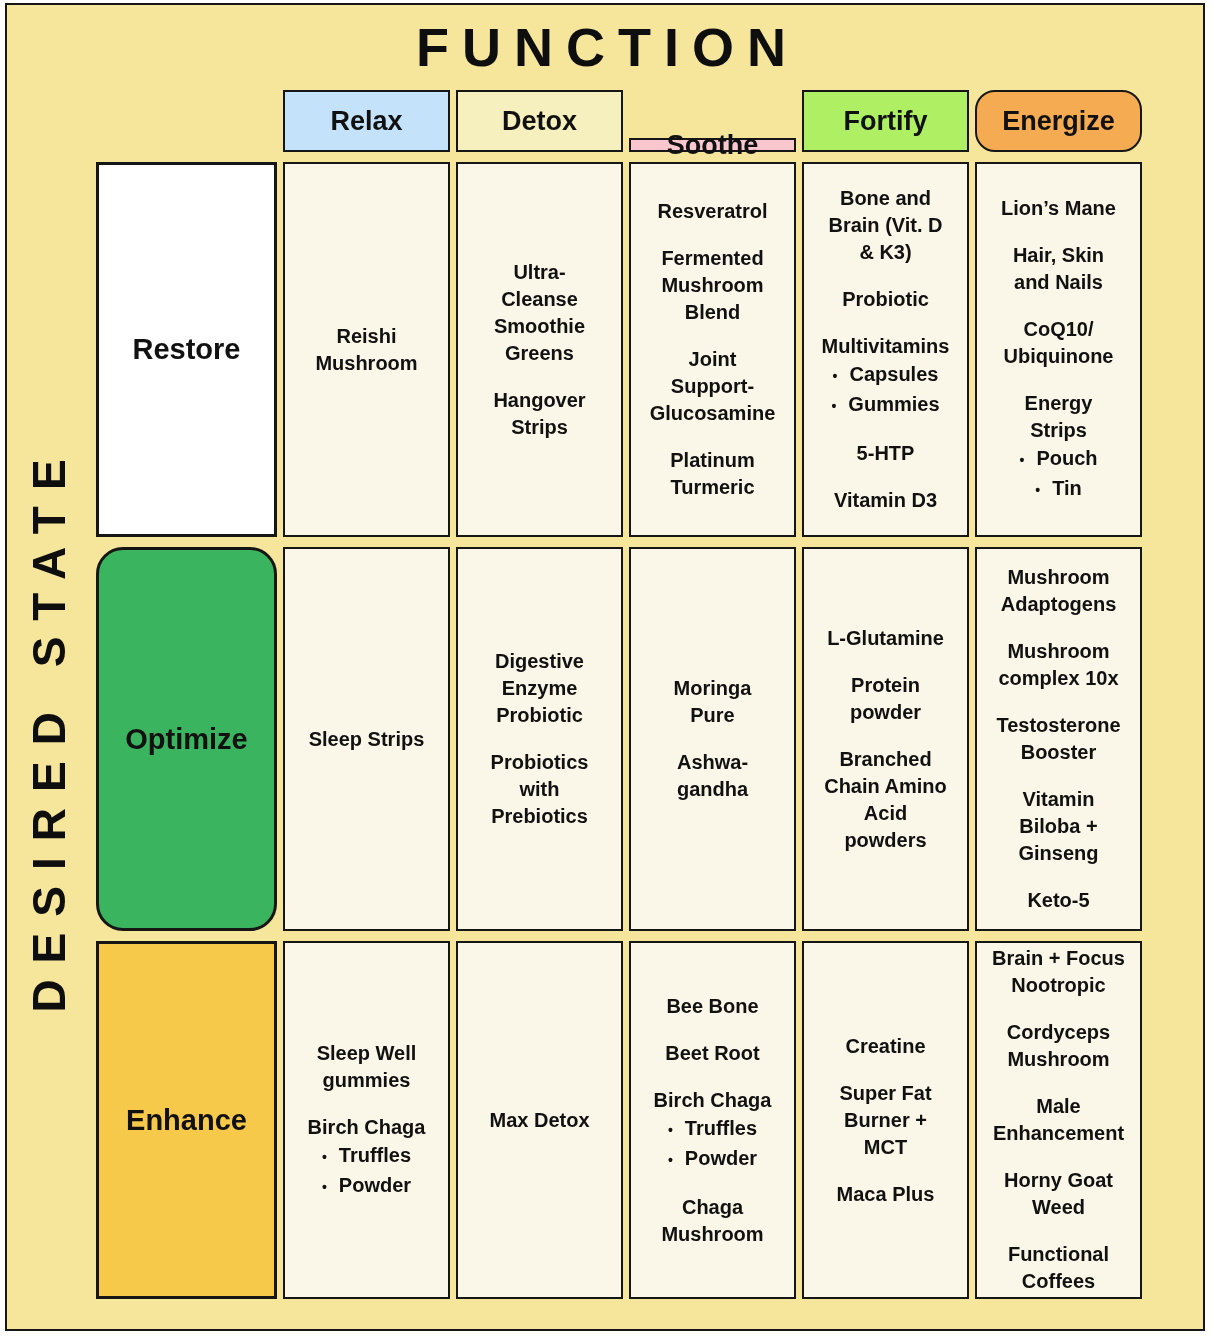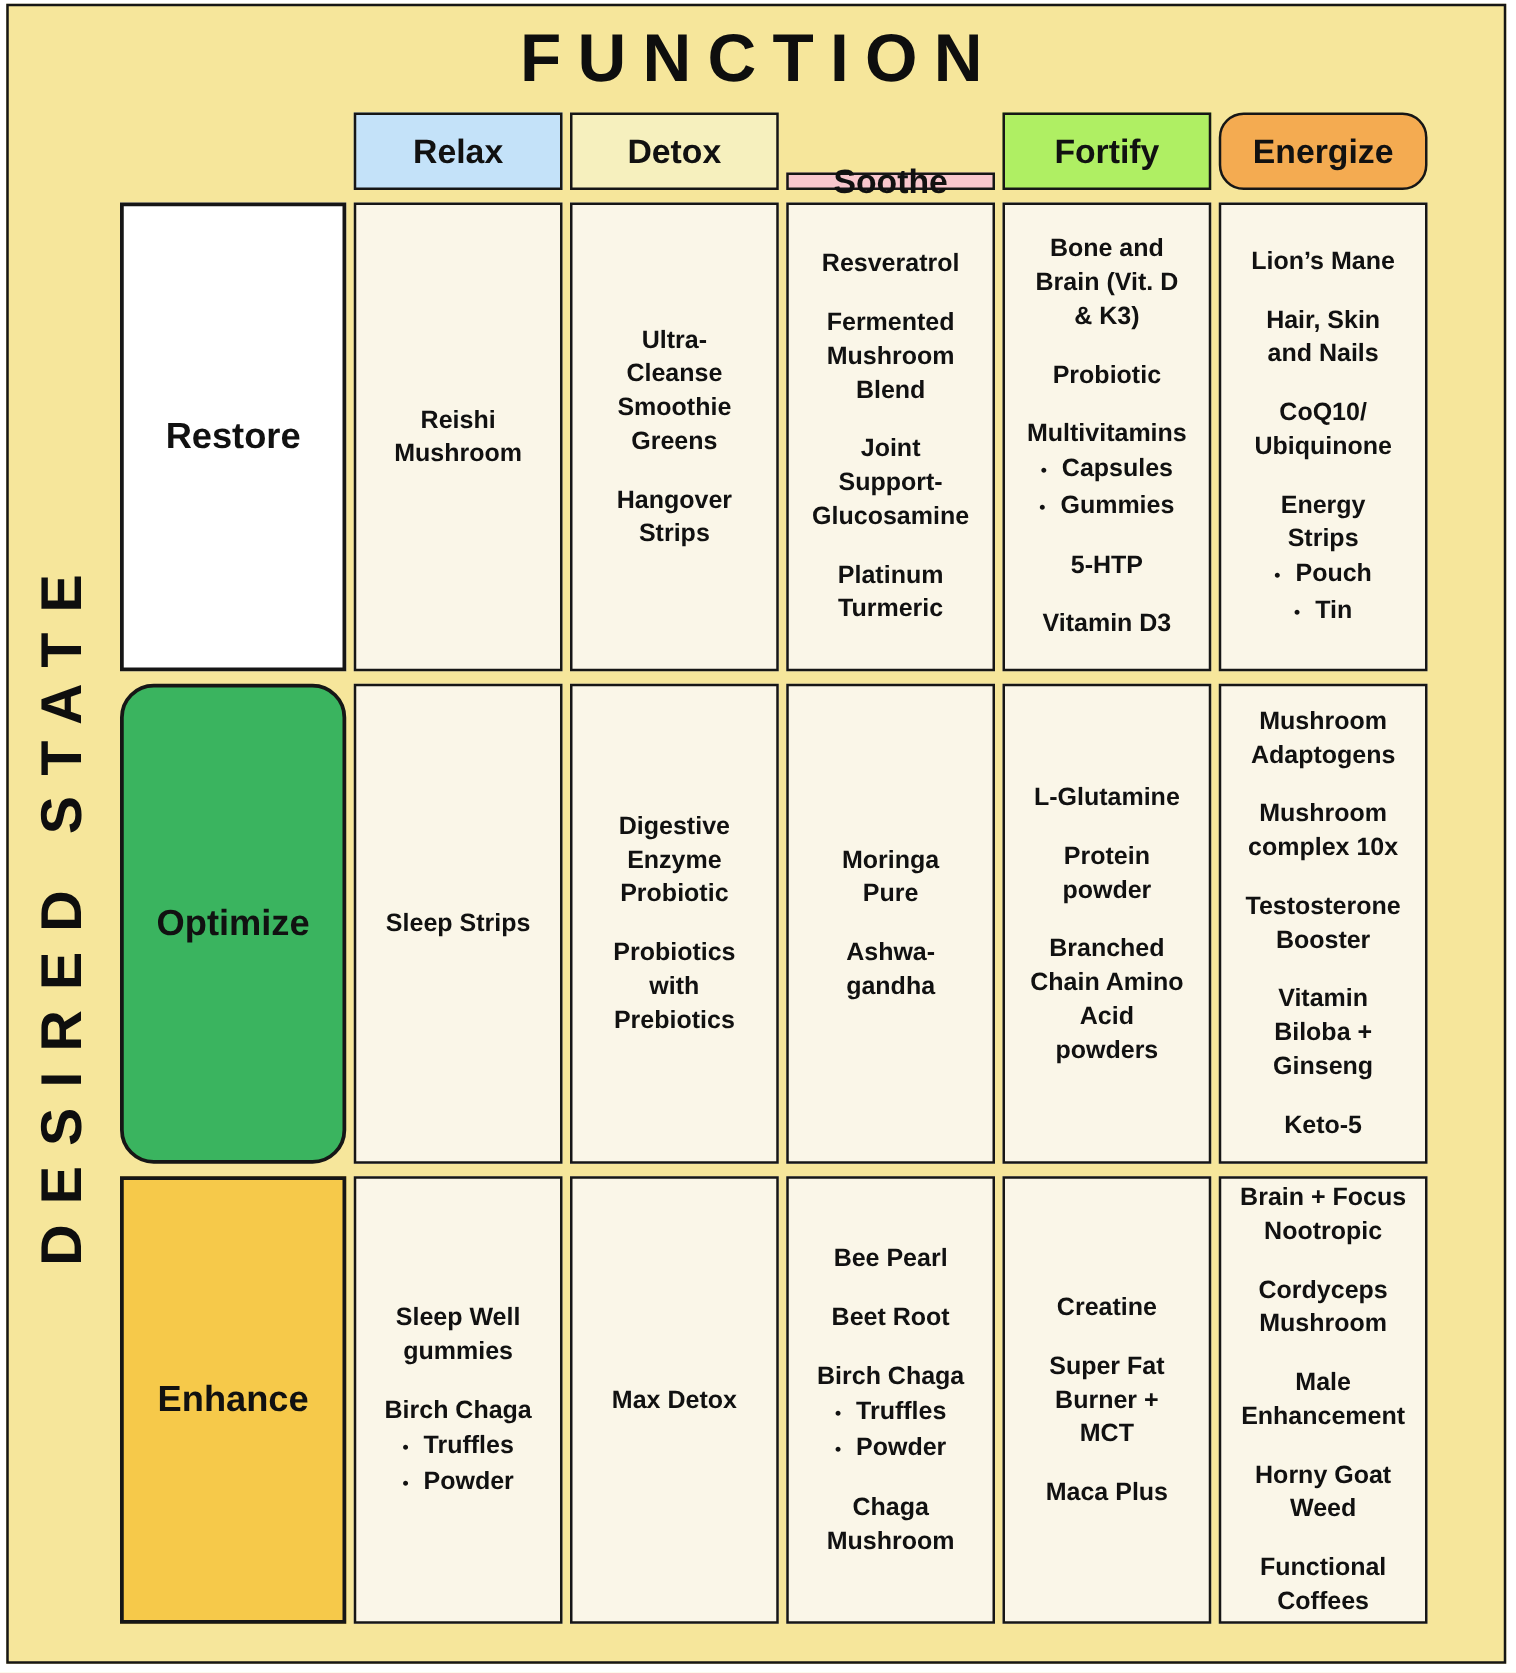--- a/index.html
+++ b/index.html
@@ -218,21 +218,21 @@
           </div>
         </div>
       </div>
       <div class="cell">
         <div class="item">
           <div class="item-text">Max Detox</div>
         </div>
       </div>
       <div class="cell">
         <div class="item">
-          <div class="item-text">Bee Pearl</div>
+          <div class="item-text">Bee Bone</div>
         </div>
         <div class="item">
           <div class="item-text">Beet Root</div>
         </div>
         <div class="item">
           <div class="item-text">Birch Chaga</div>
           <div class="bullet">
             <span class="dot">•</span>
             <span>Truffles</span>
           </div>

